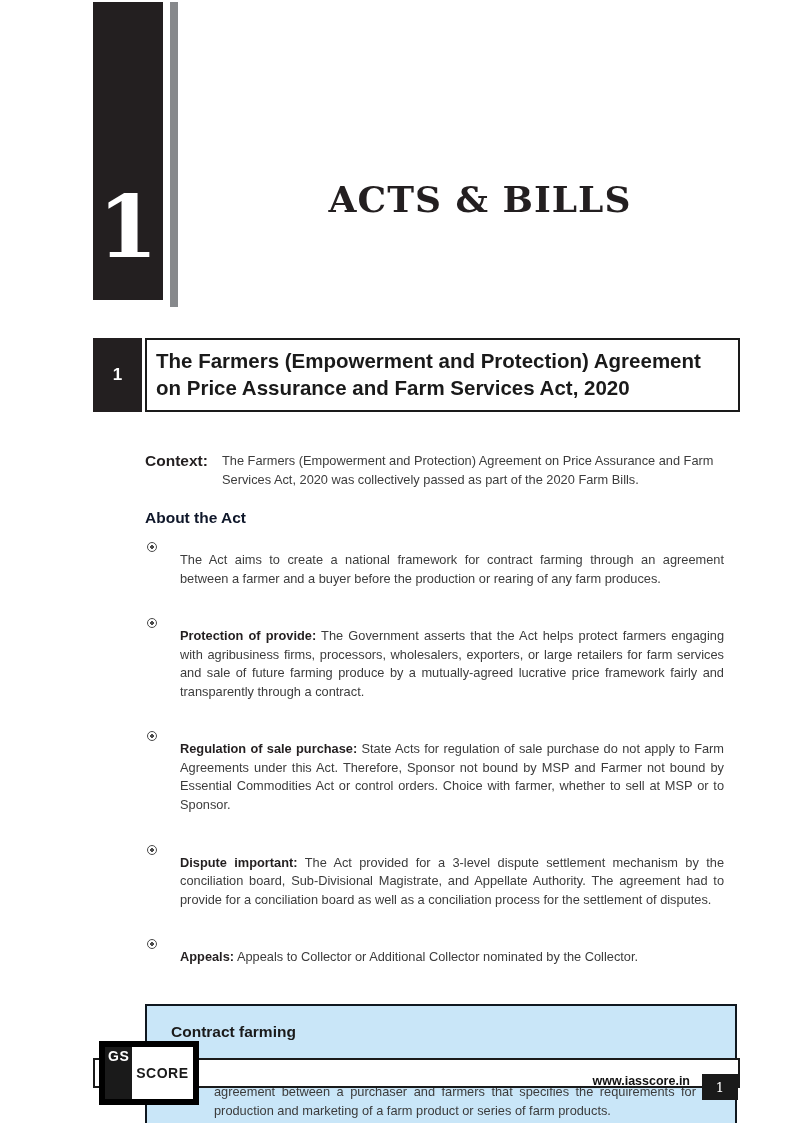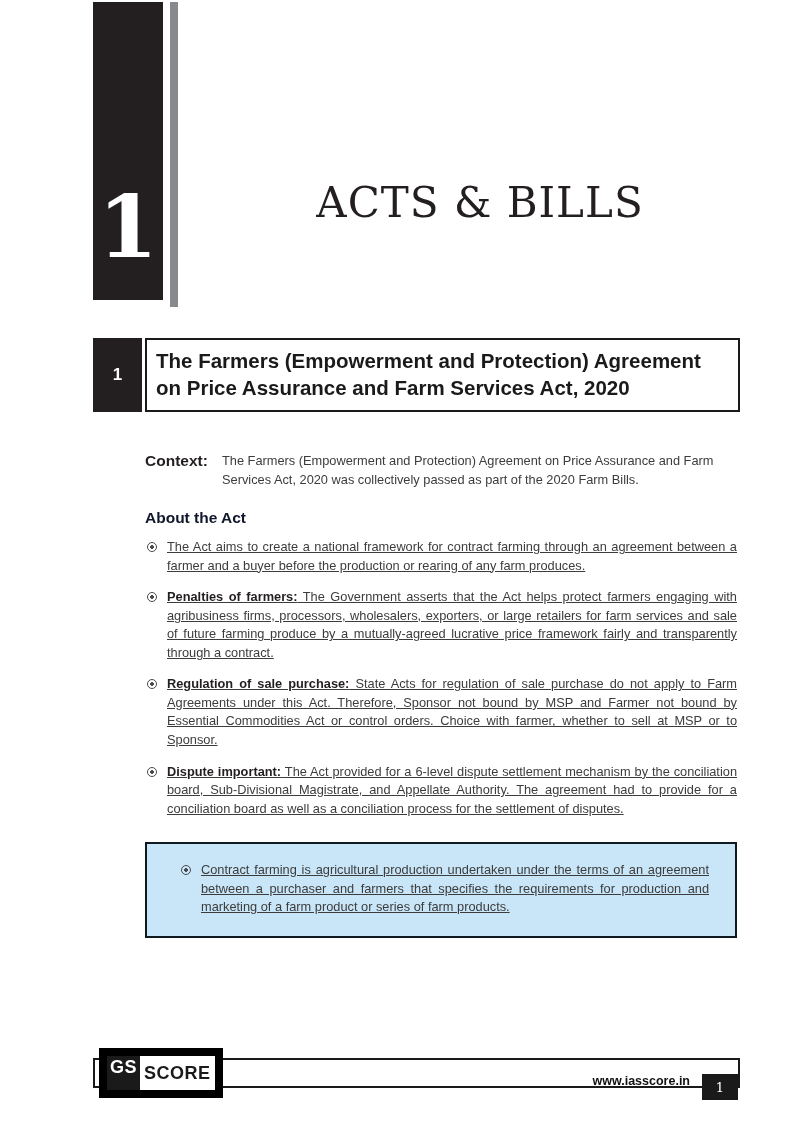--- a/index.html
+++ b/index.html
@@ -6,54 +6,54 @@
   .page{
     position:relative;width:794px;height:1123px;background:#ffffff;overflow:hidden;
     font-family:"Liberation Sans",sans-serif;color:#3c3c3c;
   }
   
   .chapter-bar{position:absolute;left:93px;top:2px;width:70px;height:298px;background:#231f20;}
   .chapter-num{position:absolute;left:0;bottom:30px;width:100%;text-align:center;
     font-family:"DejaVu Serif",serif;font-weight:bold;font-size:86px;line-height:1;color:#ffffff;}
   .chapter-stripe{position:absolute;left:170px;top:2px;width:8px;height:305px;background:#87898c;}
   .chapter-title{position:absolute;left:200px;top:178px;width:560px;text-align:center;
-    font-family:"DejaVu Serif",serif;font-weight:normal;font-size:42px;letter-spacing:1px;color:#231f20;}
+    font-family:"DejaVu Serif",serif;font-weight:bold;font-size:36px;letter-spacing:1px;color:#231f20;}
   
   .section-head{position:absolute;left:93px;top:338px;width:647px;display:flex;align-items:stretch;}
   .section-num{width:49px;background:#231f20;color:#ffffff;display:flex;align-items:center;
     justify-content:center;font-weight:bold;font-size:17px;flex-shrink:0;}
   .section-box{flex:1;margin-left:3px;border:2.5px solid #1a1a1a;background:#ffffff;
     padding:7px 12px 9px 9px;box-sizing:border-box;}
   .section-title{margin:0;font-size:20.5px;font-weight:bold;line-height:1.32;color:#1a1a1a;}
   
   .content{position:absolute;left:145px;top:452px;width:592px;}
   .context-row{display:flex;margin-bottom:20px;}
   .context-label{width:77px;flex-shrink:0;font-weight:bold;font-size:15.5px;color:#231f20;}
   .context-text{flex:1;font-size:12.8px;line-height:1.45;color:#3c3c3c;}
   .section-heading{font-size:15.5px;font-weight:bold;color:#0f172a;margin:16px 0 11px 0;}
   .bullet{display:flex;margin-bottom:13px;}
   .b-icon{width:8px;height:8px;border:1px solid #4a4a4a;border-radius:50%;
     background:radial-gradient(circle,#4a4a4a 1.6px,transparent 2px);
     margin:4px 10px 0 2px;flex-shrink:0;}
-  .bullet p{margin:0;flex:1;font-size:12.8px;line-height:1.45;color:#3c3c3c;text-align:justify;text-decoration:underline;}
+  .bullet p{margin:13px;flex:1;font-size:12.8px;line-height:1.45;color:#3c3c3c;text-align:justify;}
   .lead{font-weight:bold;color:#231f20;}
   
   .info-box{margin-top:24px;border:2px solid #101820;background:#c9e6f8;
     padding:17px 26px 19px 24px;box-sizing:border-box;}
   .info-heading{margin:0 0 11px 0;font-size:15.5px;font-weight:bold;color:#1a1a1a;}
   .info-box .bullet{margin-bottom:0;}
   .info-box .b-icon{margin-left:10px;}
   
   .footer{position:absolute;left:93px;top:1058px;width:647px;height:30px;box-sizing:border-box;
     border:2px solid #1a1a1a;background:#ffffff;display:flex;align-items:center;
     justify-content:space-between;padding-left:4px;}
-  .logo{display:flex;border:8px solid #000000;font-weight:bold;font-size:18px;
+  .logo{display:flex;border:6px solid #000000;font-weight:bold;font-size:14px;
     letter-spacing:0.5px;line-height:1;}
   .logo-gs{background:#1a1a1a;color:#ffffff;padding:2px 3px;}
-  .logo-score{background:#ffffff;color:#1a1a1a;padding:8px 4px;}
+  .logo-score{background:#ffffff;color:#1a1a1a;padding:19px 4px;}
   .footer-right{display:flex;align-items:flex-start;height:100%;margin-top:28px;}
   .site{font-weight:bold;font-size:12.5px;color:#111111;margin-right:12px;}
   .page-num{background:#1a1a1a;color:#ffffff;width:36px;height:100%;display:flex;
     align-items:center;justify-content:center;font-family:"DejaVu Serif",serif;font-size:13px;}
 </style>
 </head>
 <body>
 
 <div class="page">
 
@@ -80,32 +80,37 @@
     <div class="section-heading">About the Act</div>
 
     <div class="bullet">
       <span class="b-icon"></span>
       <p><span>The Act aims to create a national framework for contract farming through an agreement between a farmer and a buyer before the production or rearing of any farm produces.</span></p>
     </div>
 
 
     <div class="bullet">
       <span class="b-icon"></span>
-      <p><strong class="lead">Penalties of farmers:</strong><span> The Government asserts that the Act helps protect farmers engaging with agribusiness firms, processors, wholesalers, exporters, or large retailers for farm services and sale of future farming produce by a mutually-agreed lucrative price framework fairly and transparently through a contract.</span></p>
+      <p><strong class="lead">Protection of provide:</strong><span> The Government asserts that the Act helps protect farmers engaging with agribusiness firms, processors, wholesalers, exporters, or large retailers for farm services and sale of future farming produce by a mutually-agreed lucrative price framework fairly and transparently through a contract.</span></p>
     </div>
     <div class="bullet">
       <span class="b-icon"></span>
       <p><strong class="lead">Regulation of sale purchase:</strong><span> State Acts for regulation of sale purchase do not apply to Farm Agreements under this Act. Therefore, Sponsor not bound by MSP and Farmer not bound by Essential Commodities Act or control orders. Choice with farmer, whether to sell at MSP or to Sponsor.</span></p>
     </div>
     <div class="bullet">
       <span class="b-icon"></span>
-      <p><strong class="lead">Dispute important:</strong><span> The Act provided for a 6-level dispute settlement mechanism by the conciliation board, Sub-Divisional Magistrate, and Appellate Authority. The agreement had to provide for a conciliation board as well as a conciliation process for the settlement of disputes.</span></p>
+      <p><strong class="lead">Dispute important:</strong><span> The Act provided for a 3-level dispute settlement mechanism by the conciliation board, Sub-Divisional Magistrate, and Appellate Authority. The agreement had to provide for a conciliation board as well as a conciliation process for the settlement of disputes.</span></p>
+    </div>
+    <div class="bullet">
+      <span class="b-icon"></span>
+      <p><strong class="lead">Appeals:</strong><span> Appeals to Collector or Additional Collector nominated by the Collector.</span></p>
     </div>
 
     <div class="info-box">
+      <h3 class="info-heading">Contract farming</h3>
       <div class="bullet">
         <span class="b-icon"></span>
         <p><span>Contract farming is agricultural production undertaken under the terms of an agreement between a purchaser and farmers that specifies the requirements for production and marketing of a farm product or series of farm products.</span></p>
       </div>
     </div>
 
   </div>
 
   <div class="footer">
     <div class="logo">

